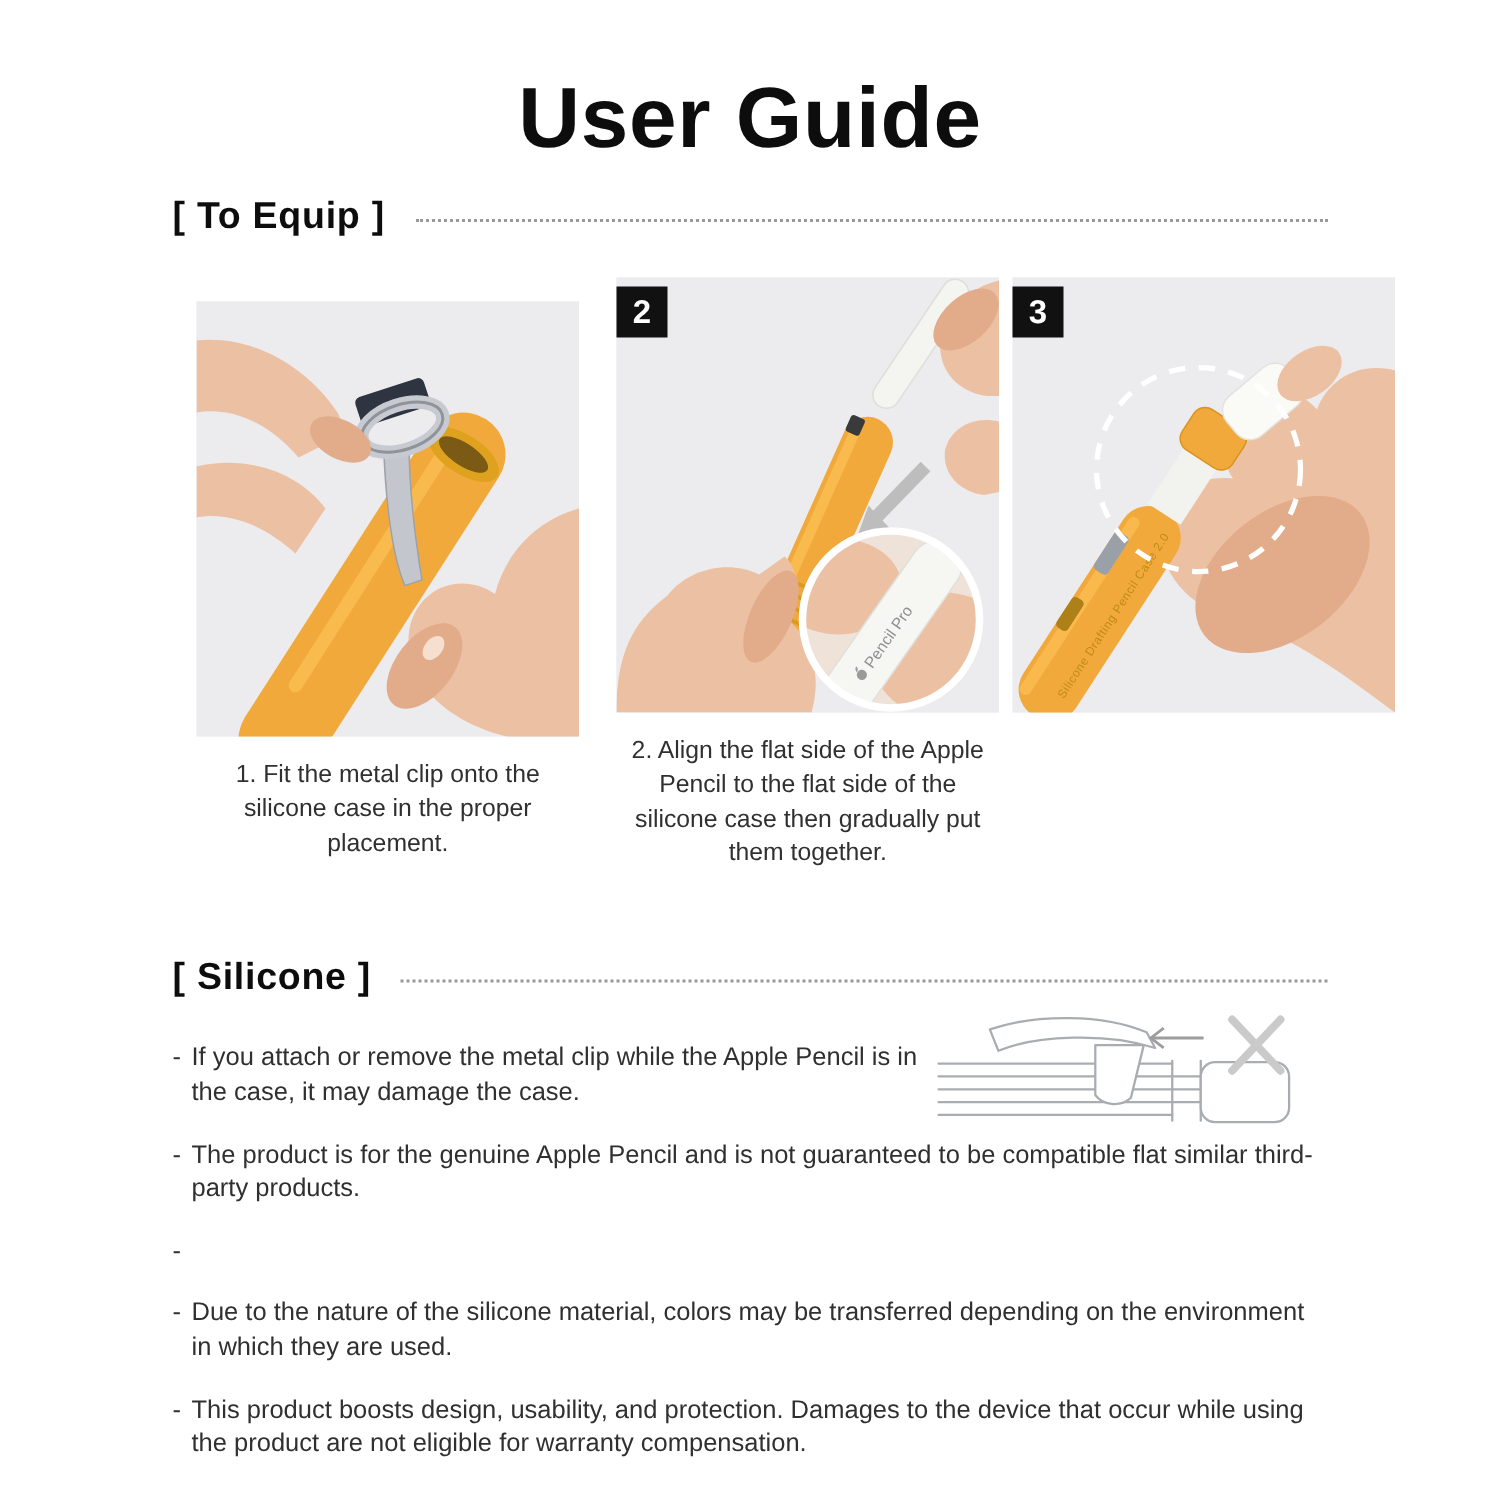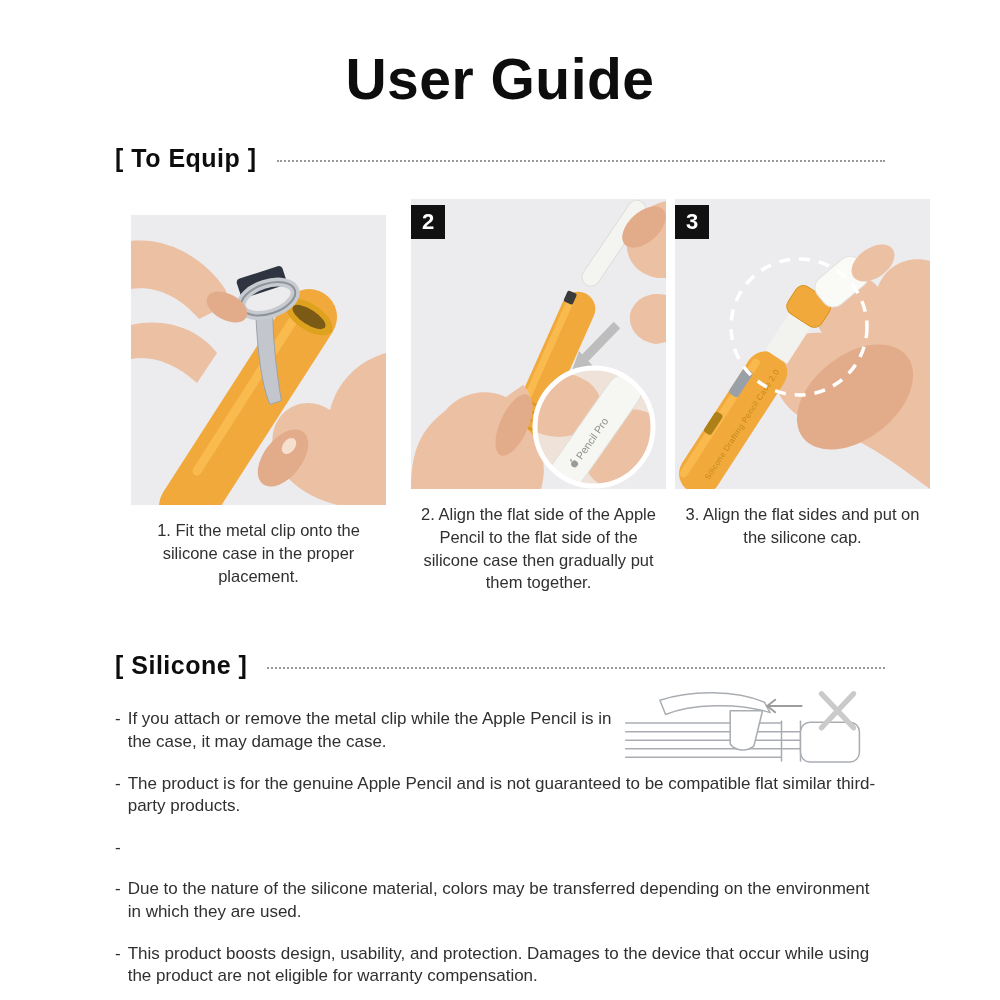--- a/index.html
+++ b/index.html
@@ -16,21 +16,21 @@
     color:var(--heading-black,#111);
   }
 
   .sec-head{display:flex;align-items:center;gap:20px;}
   .sec-title{
     font-size:25px;font-weight:700;white-space:nowrap;
     color:var(--heading-black,#111);letter-spacing:0.5px;
   }
   .dotline{flex:1;height:0;border-bottom:2px dotted var(--divider-gray,#999);margin-top:5px;}
 
-  .equip-head{margin-top:32px;}
+  .equip-head{margin-top:18px;}
   .steps{display:flex;gap:9px;margin-top:26px;}
   .step{width:255px;display:flex;flex-direction:column;}
   .step-img{position:relative;width:255px;height:290px;background:var(--photo-bg,#ECEBEE);}
   .step-img svg{display:block;}
   .badge{
     position:absolute;top:6px;left:0;width:34px;height:34px;
     background:var(--badge-black,#111);color:#fff;
     font-size:22px;font-weight:700;
     display:flex;align-items:center;justify-content:center;z-index:3;
   }
@@ -178,21 +178,20 @@
             </g>
 
             <g transform="translate(146,100) rotate(-40)">
               <rect x="0" y="-17" width="54" height="34" rx="12" fill="#FAFAF7" stroke="#E2E2DE" stroke-width="1"></rect>
             </g>
             <ellipse class="skin" cx="198" cy="64" rx="24" ry="15" transform="rotate(-35 198 64)"></ellipse>
 
             <circle cx="124" cy="128" r="68" fill="none" stroke="#ffffff" stroke-width="3.5" stroke-dasharray="11 9"></circle>
           </svg>
         </div>
-        <figcaption class="caption">3. Align the flat sides and put on the silicone cap.</figcaption>
       </figure>
 
     </div>
   </section>
 
   <section class="caution-sec">
     <div class="sec-head">
       <span class="sec-title">[ Silicone ]</span>
       <span class="dotline"></span>
     </div>

